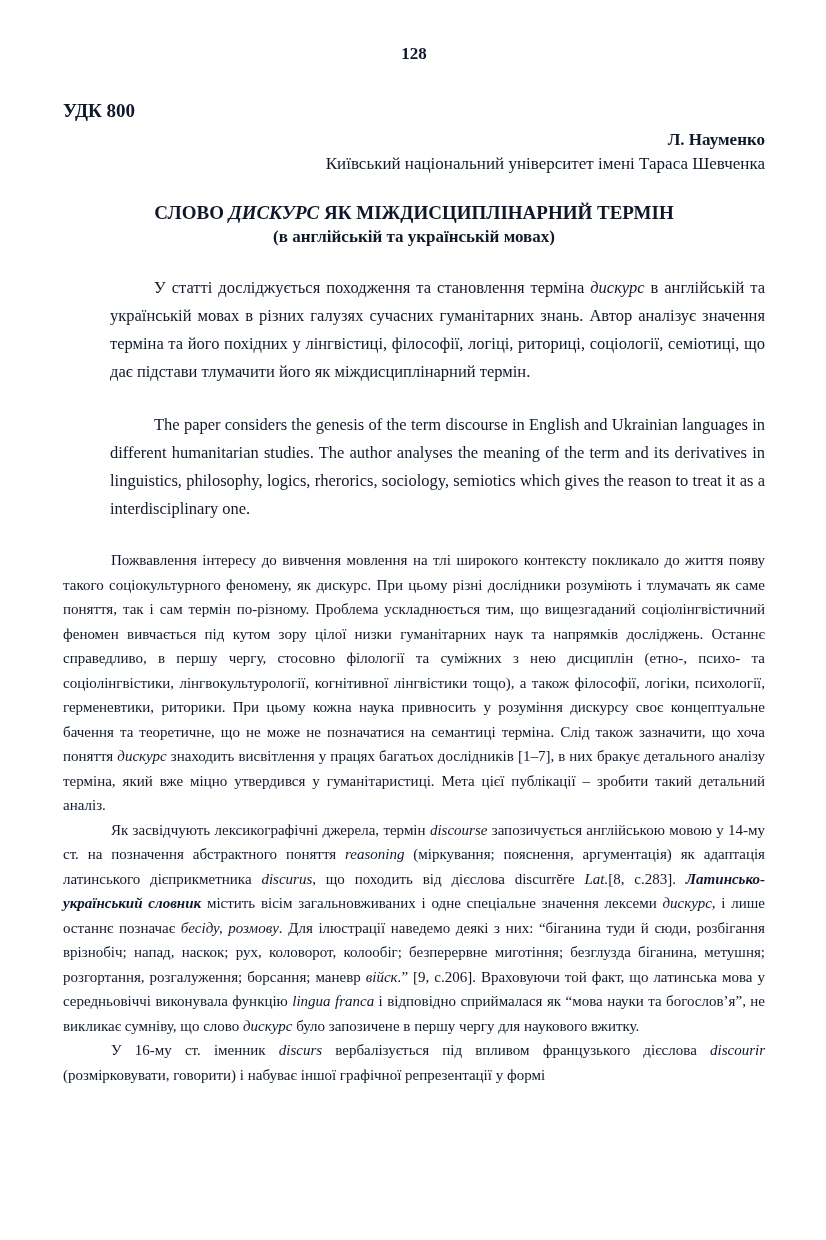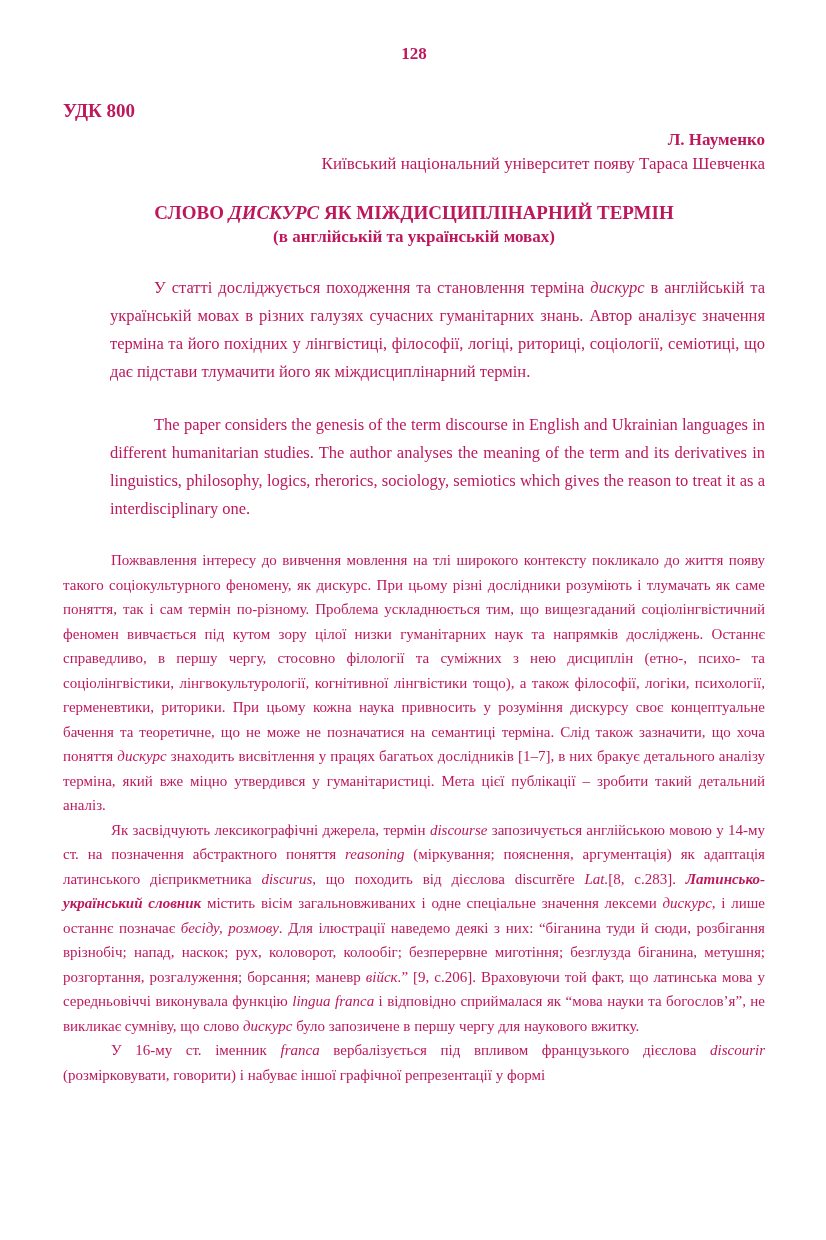--- a/index.html
+++ b/index.html
@@ -2,21 +2,21 @@
 <html><head>
 <meta charset="utf-8">
 <style>
   html, body { margin: 0; padding: 0; }
   body { width: 826px; height: 1240px; background: #ffffff; overflow: hidden; }
   .page {
     box-sizing: border-box;
     width: 826px; height: 1240px;
     padding: 44px 61px 0 63px;
     font-family: "Liberation Serif", "DejaVu Serif", serif;
-    color: #be185d;
+    color: #0f172a;
   }
   .page-number { text-align: center; font-weight: bold; font-size: 17px; margin: 0 0 36px 0; }
   .udc { font-weight: bold; font-size: 19px; margin: 0 0 6px 0; }
   .author-block { text-align: right; font-size: 17px; line-height: 24px; margin: 0; }
   .author { font-weight: bold; }
   .affiliation { font-weight: normal; }
   .title { text-align: center; font-weight: bold; font-size: 19px; line-height: 25px; margin: 24px 20px 2px 20px; }
   .subtitle { text-align: center; font-weight: bold; font-size: 17px; margin: 0 0 27px 0; }
   .copyright { font-style: italic; font-size: 17px; margin: 0 0 25px 0; }
   .abstract {
@@ -35,31 +35,31 @@
 <body>
 
 <div class="page">
 
   <div class="page-number">128</div>
 
   <div class="udc">УДК 800</div>
 
   <div class="author-block">
     <div class="author">Л. Науменко</div>
-    <div class="affiliation">Київський національний університет появу Тараса Шевченка</div>
+    <div class="affiliation">Київський національний університет імені Тараса Шевченка</div>
   </div>
 
   <h1 class="title"><span>СЛОВО </span><span class="seg-italic">ДИСКУРС</span><span> ЯК МІЖДИСЦИПЛІНАРНИЙ ТЕРМІН</span></h1>
 
   <div class="subtitle">(в англійській та українській мовах)</div>
 
 
   <p class="abstract"><span>У статті досліджується походження та становлення терміна </span><span class="seg-italic">дискурс</span><span> в англійській та українській мовах в різних галузях сучасних гуманітарних знань. Автор аналізує значення терміна та його похідних у лінгвістиці, філософії, логіці, риториці, соціології, семіотиці, що дає підстави тлумачити його як міждисциплінарний термін.</span></p>
 
   <p class="abstract"><span>The paper considers the genesis of the term discourse in English and Ukrainian languages in different humanitarian studies. The author analyses the meaning of the term and its derivatives in linguistics, philosophy, logics, rherorics, sociology, semiotics which gives the reason to treat it as a interdisciplinary one.</span></p>
 
   <p class="body-para body-start"><span>Пожвавлення інтересу до вивчення мовлення на тлі широкого контексту покликало до життя появу такого соціокультурного феномену, як дискурс. При цьому різні дослідники розуміють і тлумачать як саме поняття, так і сам термін по-різному. Проблема ускладнюється тим, що вищезгаданий соціолінгвістичний феномен вивчається під кутом зору цілої низки гуманітарних наук та напрямків досліджень. Останнє справедливо, в першу чергу, стосовно філології та суміжних з нею дисциплін (етно-, психо- та соціолінгвістики, лінгвокультурології, когнітивної лінгвістики тощо), а також філософії, логіки, психології, герменевтики, риторики. При цьому кожна наука привносить у розуміння дискурсу своє концептуальне бачення та теоретичне, що не може не позначатися на семантиці терміна. Слід також зазначити, що хоча поняття </span><span class="seg-italic">дискурс</span><span> знаходить висвітлення у працях багатьох дослідників [1–7], в них бракує детального аналізу терміна, який вже міцно утвердився у гуманітаристиці. Мета цієї публікації – зробити такий детальний аналіз.</span></p>
 
   <p class="body-para"><span>Як засвідчують лексикографічні джерела, термін </span><span class="seg-italic">discourse</span><span> запозичується англійською мовою у 14-му ст. на позначення абстрактного поняття </span><span class="seg-italic">reasoning</span><span> (міркування; пояснення, аргументація) як адаптація латинського дієприкметника </span><span class="seg-italic">discurus</span><span>, що походить від дієслова discurrĕre </span><span class="seg-italic">Lat.</span><span>[8, с.283]. </span><span class="seg-bold-italic">Латинсько-український словник</span><span> містить вісім загальновживаних і одне спеціальне значення лексеми </span><span class="seg-italic">дискурс</span><span>, і лише останнє позначає </span><span class="seg-italic">бесіду, розмову</span><span>. Для ілюстрації наведемо деякі з них: “біганина туди й сюди, розбігання врізнобіч; напад, наскок; рух, коловорот, колообіг; безперервне миготіння; безглузда біганина, метушня; розгортання, розгалуження; борсання; маневр </span><span class="seg-italic">війск.</span><span>” [9, с.206]. Враховуючи той факт, що латинська мова у середньовіччі виконувала функцію </span><span class="seg-italic">lingua franca</span><span> і відповідно сприймалася як “мова науки та богослов’я”, не викликає сумніву, що слово </span><span class="seg-italic">дискурс</span><span> було запозичене в першу чергу для наукового вжитку.</span></p>
 
-  <p class="body-para"><span>У 16-му ст. іменник </span><span class="seg-italic">franca</span><span> вербалізується під впливом французького дієслова </span><span class="seg-italic">discourir</span><span> (розмірковувати, говорити) і набуває іншої графічної репрезентації у формі</span></p>
+  <p class="body-para"><span>У 16-му ст. іменник </span><span class="seg-italic">discurs</span><span> вербалізується під впливом французького дієслова </span><span class="seg-italic">discourir</span><span> (розмірковувати, говорити) і набуває іншої графічної репрезентації у формі</span></p>
 
 </div>
 
 </body></html>

